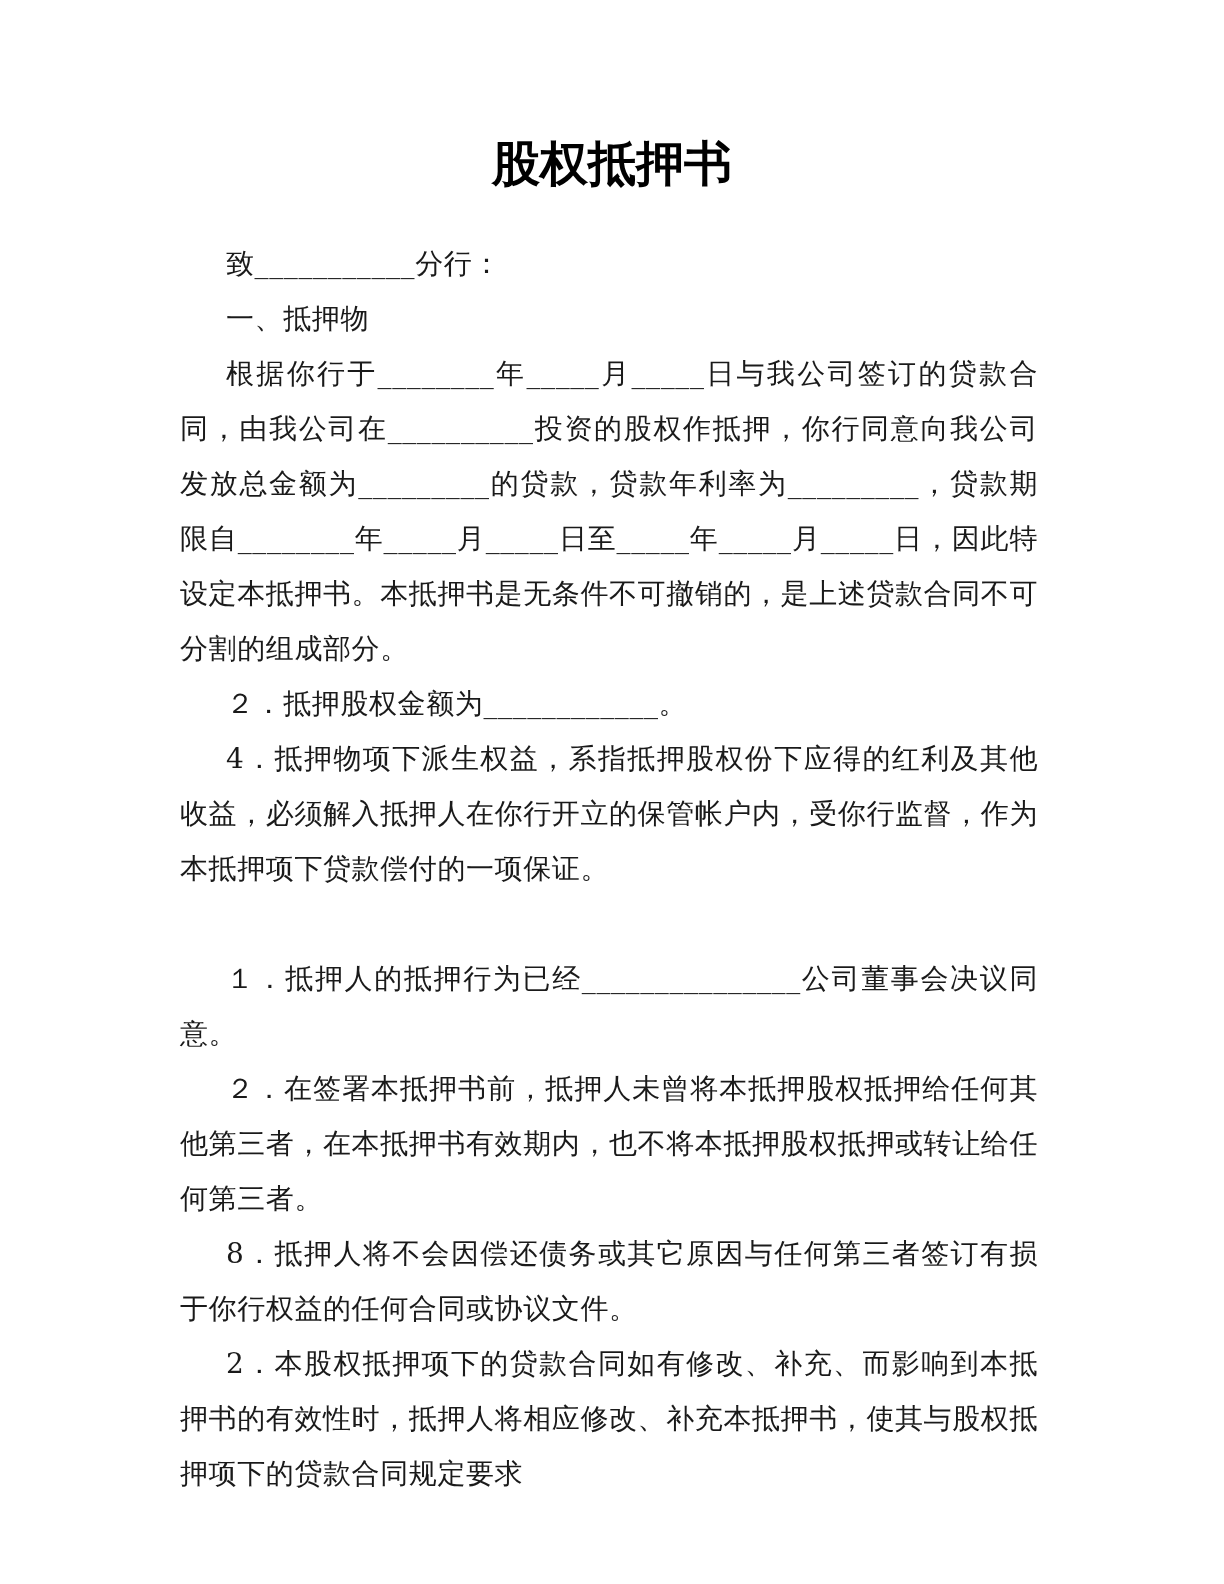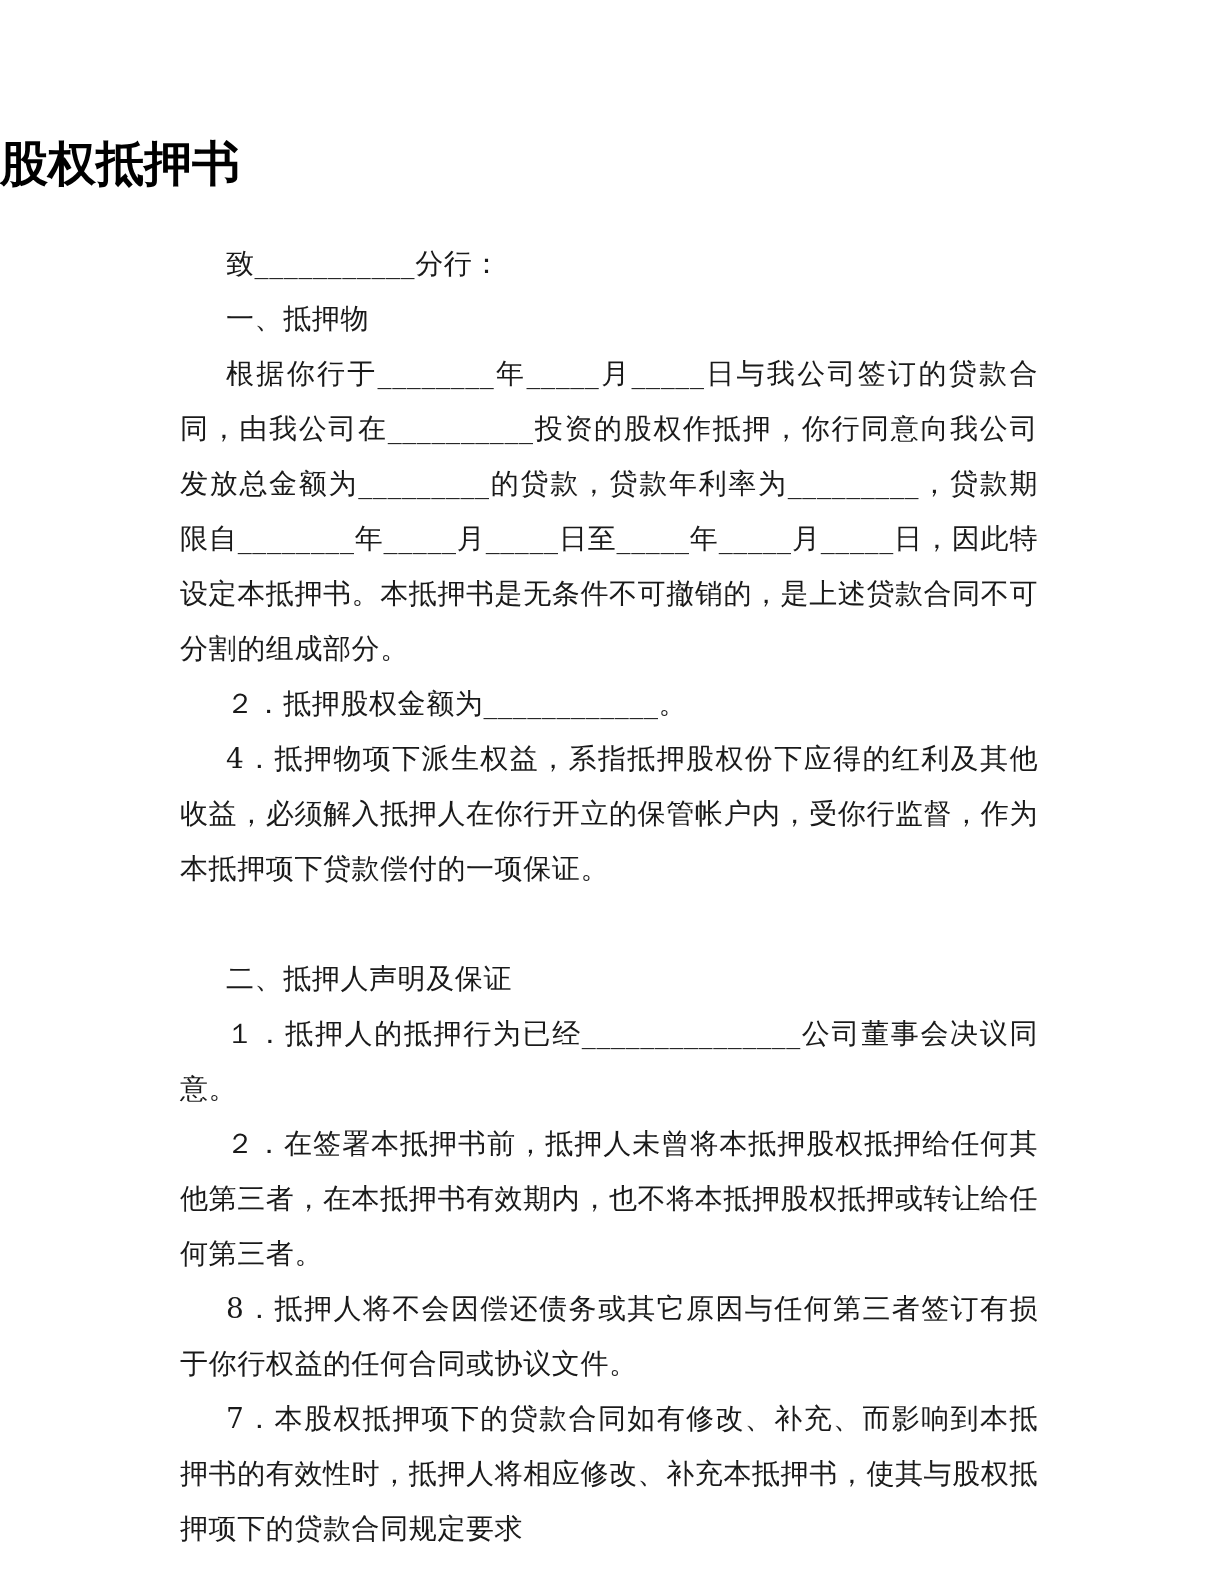--- a/index.html
+++ b/index.html
@@ -24,21 +24,21 @@
   }
 
   
   .doc-title {
     margin: 0;
     padding: 0;
     position: absolute;
     left: 0;
     top: 134px;
     width: 1224px;
-    text-align: left;
+    text-align: center;
     font-family: "DejaVu Sans", "Liberation Sans", sans-serif;
     font-weight: bold;
     font-size: 48px;
     line-height: 58px;
     letter-spacing: 0px;
     color: #000000;
   }
 
   
   .body-block {
@@ -85,25 +85,24 @@
 
     <p class="para indent">根据你行于________年_____月_____日与我公司签订的贷款合同，由我公司在__________投资的股权作抵押，你行同意向我公司发放总金额为_________的贷款，贷款年利率为_________，贷款期限自________年_____月_____日至_____年_____月_____日，因此特设定本抵押书。本抵押书是无条件不可撤销的，是上述贷款合同不可分割的组成部分。</p>
 
 
     <p class="para indent">２．抵押股权金额为____________。</p>
 
     <p class="para indent">4．抵押物项下派生权益，系指抵押股权份下应得的红利及其他收益，必须解入抵押人在你行开立的保管帐户内，受你行监督，作为本抵押项下贷款偿付的一项保证。</p>
 
     <p class="para spacer"></p>
 
-    <p class="para indent">二、抵押人声明及保证</p>
 
     <p class="para indent">１．抵押人的抵押行为已经_______________公司董事会决议同意。</p>
 
     <p class="para indent">２．在签署本抵押书前，抵押人未曾将本抵押股权抵押给任何其他第三者，在本抵押书有效期内，也不将本抵押股权抵押或转让给任何第三者。</p>
 
     <p class="para indent">8．抵押人将不会因偿还债务或其它原因与任何第三者签订有损于你行权益的任何合同或协议文件。</p>
 
-    <p class="para indent">7．本股权抵押项下的贷款合同如有修改、补充、而影响到本抵押书的有效性时，抵押人将相应修改、补充本抵押书，使其与股权抵押项下的贷款合同规定要求</p>
+    <p class="para indent">2．本股权抵押项下的贷款合同如有修改、补充、而影响到本抵押书的有效性时，抵押人将相应修改、补充本抵押书，使其与股权抵押项下的贷款合同规定要求</p>
 
   </div>
 
 </div>
 
 </body></html>

